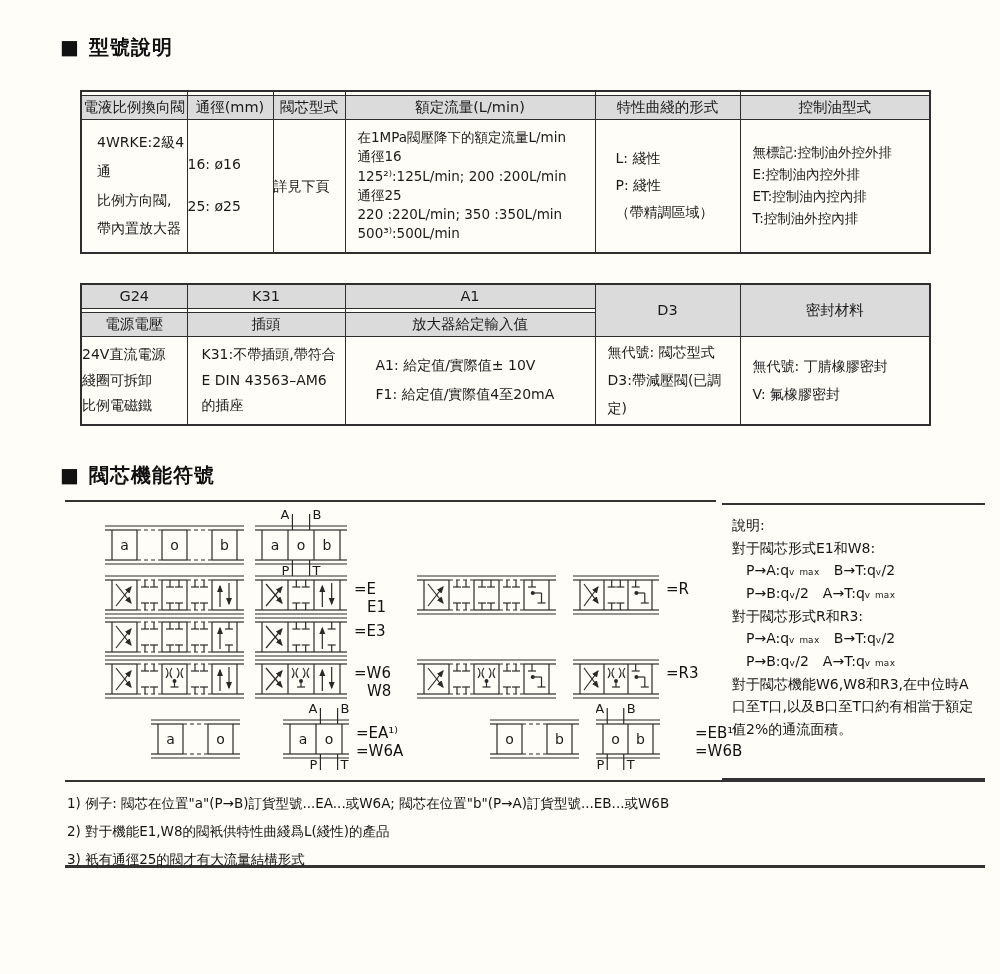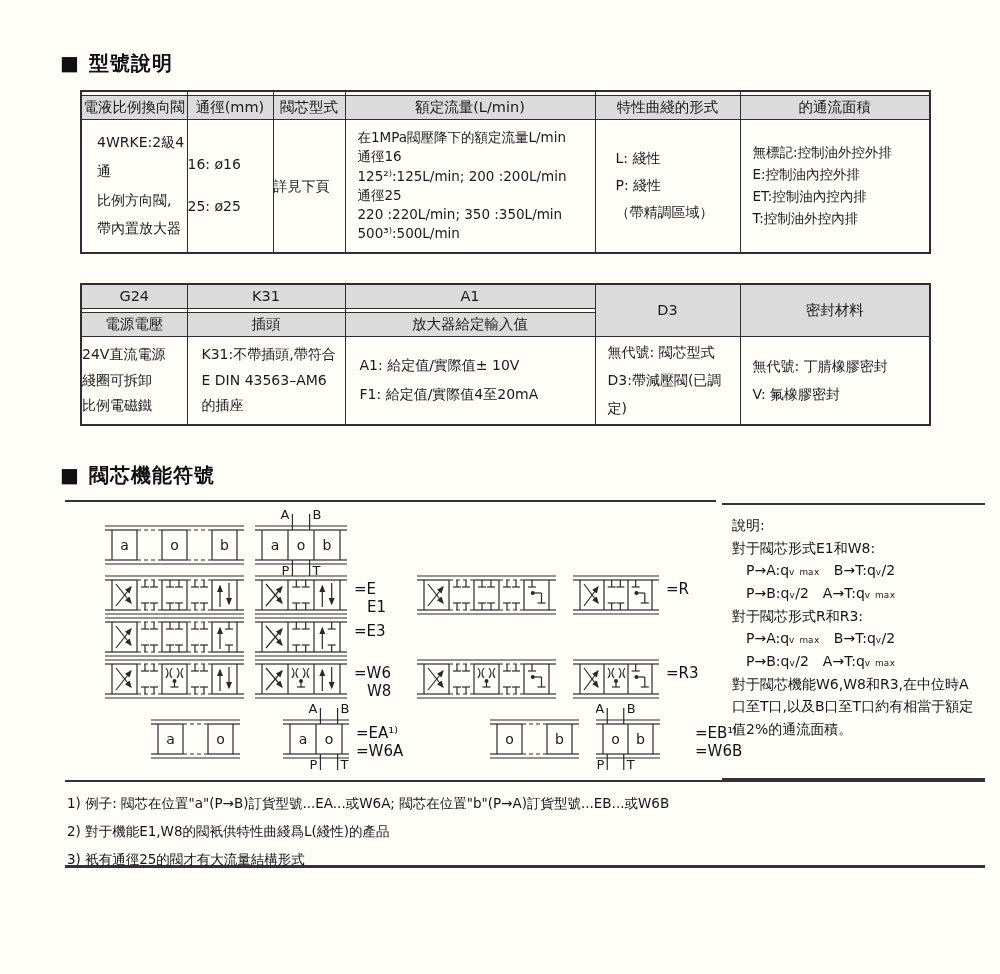--- a/index.html
+++ b/index.html
@@ -5,21 +5,21 @@
   * { margin:0; padding:0; box-sizing:border-box; }
   html,body { width:1000px; height:974px; }
   body {
     background:#fffdf7;
     font-family:"DejaVu Sans","Liberation Sans",sans-serif;
     color:#1a1a1a;
     position:relative;
     overflow:hidden;
   }
   .sec-title { position:absolute; left:60px; font-size:20px; font-weight:600; color:#111; letter-spacing:1px; }
-  #title1 { top:50px; }
+  #title1 { top:34px; }
   #title2 { top:462px; }
   .bullet { display:inline-block; margin-right:9px; }
 
   table { border-collapse:collapse; position:absolute; table-layout:fixed; border:2px solid #2e2e2e; }
   #t1 { left:80px; top:90px; width:849px; }
   #t2 { left:80px; top:283px; width:849px; }
   td { border:1px solid #2e2e2e; font-size:14px; vertical-align:middle; overflow:hidden; }
   tr.hdr td { background:#dbdbdb; text-align:center; height:24px; font-size:14.5px; }
   tr.spacer td { height:4px; background:#fffdf7; padding:0; }
   td.merged { background:#dbdbdb; text-align:center; font-size:14.5px; }
@@ -29,21 +29,21 @@
   #t1 tr.bodyrow td { height:134px; }
   #t2 tr.bodyrow td { height:89px; }
   .cell-valve   { padding-left:15px; line-height:2.05; }
   .cell-size    { line-height:1.5; }
   .cell-spool   { line-height:1.6; }
   .cell-flow    { padding-left:12px; line-height:1.42; font-size:13.5px; }
   .cell-curve   { padding-left:20px; line-height:1.95; }
   .cell-pilot   { padding-left:12px; line-height:1.62; font-size:13.5px; }
   .cell-power   { line-height:1.8; }
   .cell-plug    { padding-left:14px; line-height:1.8; }
-  .cell-input   { padding-left:14px; line-height:2.1; }
+  .cell-input   { padding-left:30px; line-height:2.1; }
   .cell-reduce  { padding-left:12px; line-height:2.0; }
   .cell-seal    { padding-left:12px; line-height:2.0; }
 
   #rule-left { position:absolute; left:65px; top:500px; width:651px; border-top:2px solid #333; }
   #note-panel {
     position:absolute; left:722px; top:503px; width:263px; height:277px;
     border-top:2px solid #333; border-bottom:2px solid #333;
     padding:9px 6px 0 10px; font-size:14px; line-height:1.62; color:#151515;
   }
   #note-panel .pre { white-space:pre-wrap; }
@@ -85,21 +85,21 @@
     <td></td>
         <td></td>
         <td></td>
   </tr>
   <tr class="hdr">
     <td>電液比例換向閥</td>
     <td>通徑(mm)</td>
     <td>閥芯型式</td>
     <td>額定流量(L/min)</td>
     <td>特性曲綫的形式</td>
-    <td>的通流面積</td>
+    <td>控制油型式</td>
   </tr>
   <tr class="bodyrow">
     <td class="pre l cell-valve">4WRKE:2級4通
 比例方向閥,
 帶內置放大器</td>
     <td class="pre l cell-size">16: ø16
 
 25: ø25</td>
     <td class="pre c cell-spool">詳見下頁</td>
     <td class="pre l cell-flow">在1MPa閥壓降下的額定流量L/min

